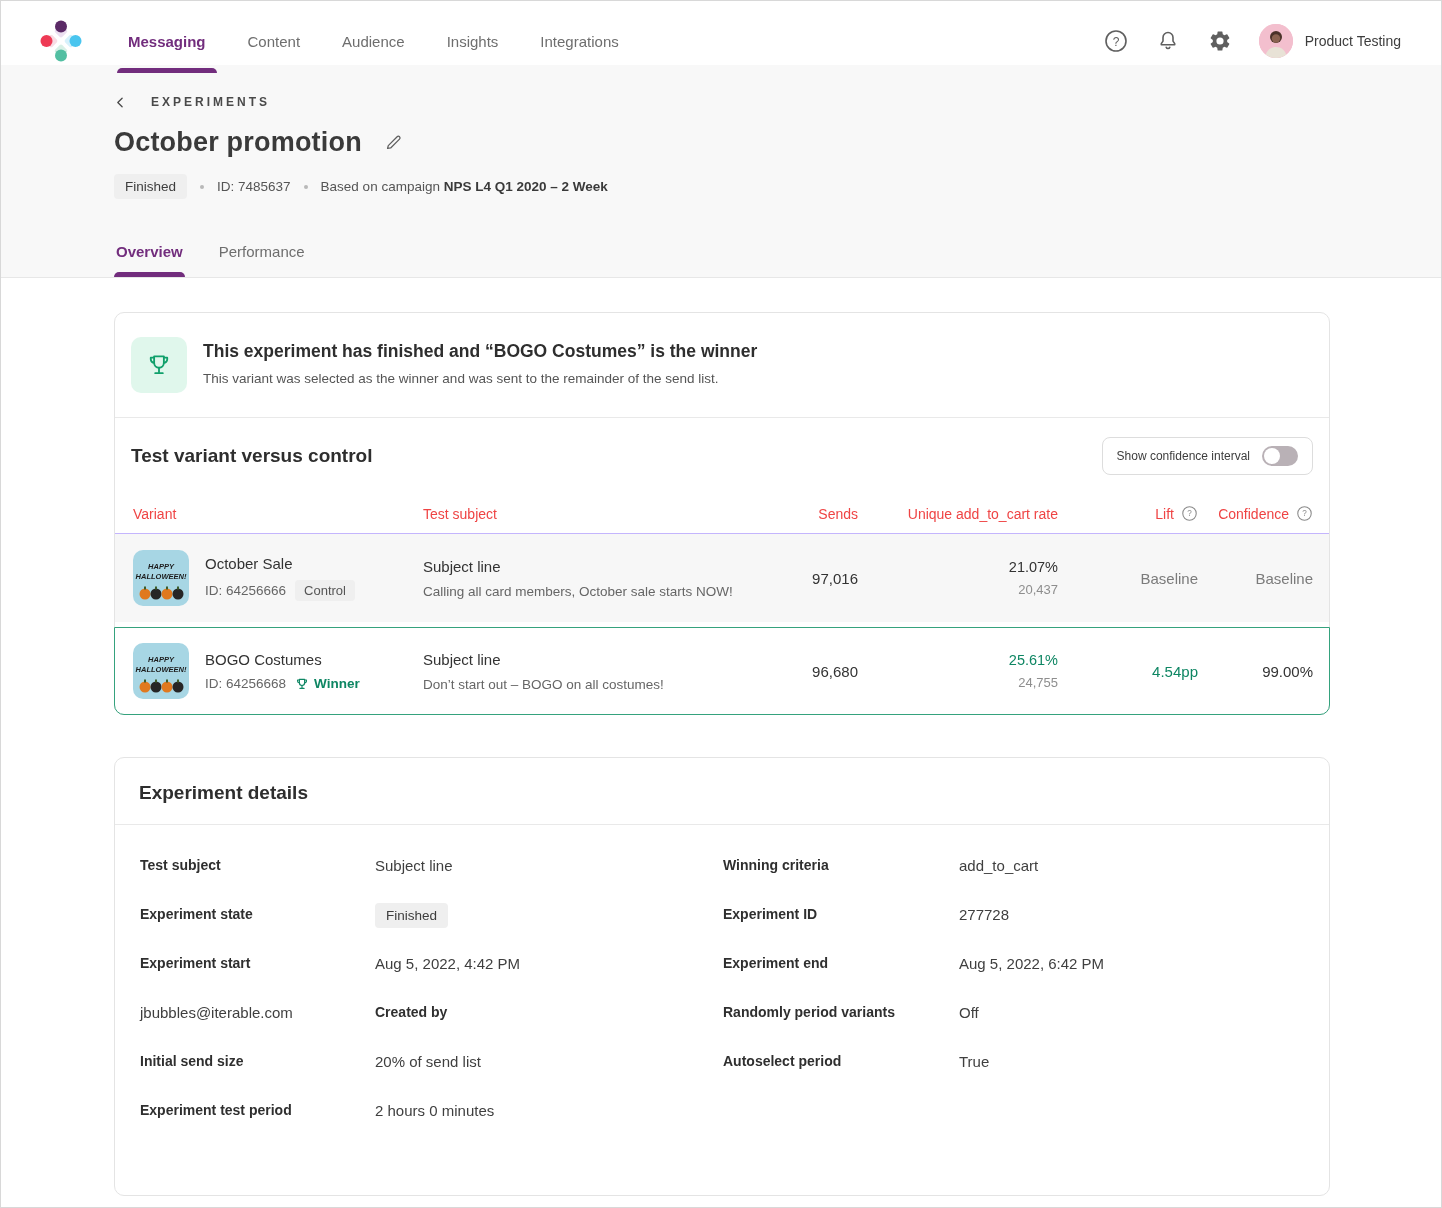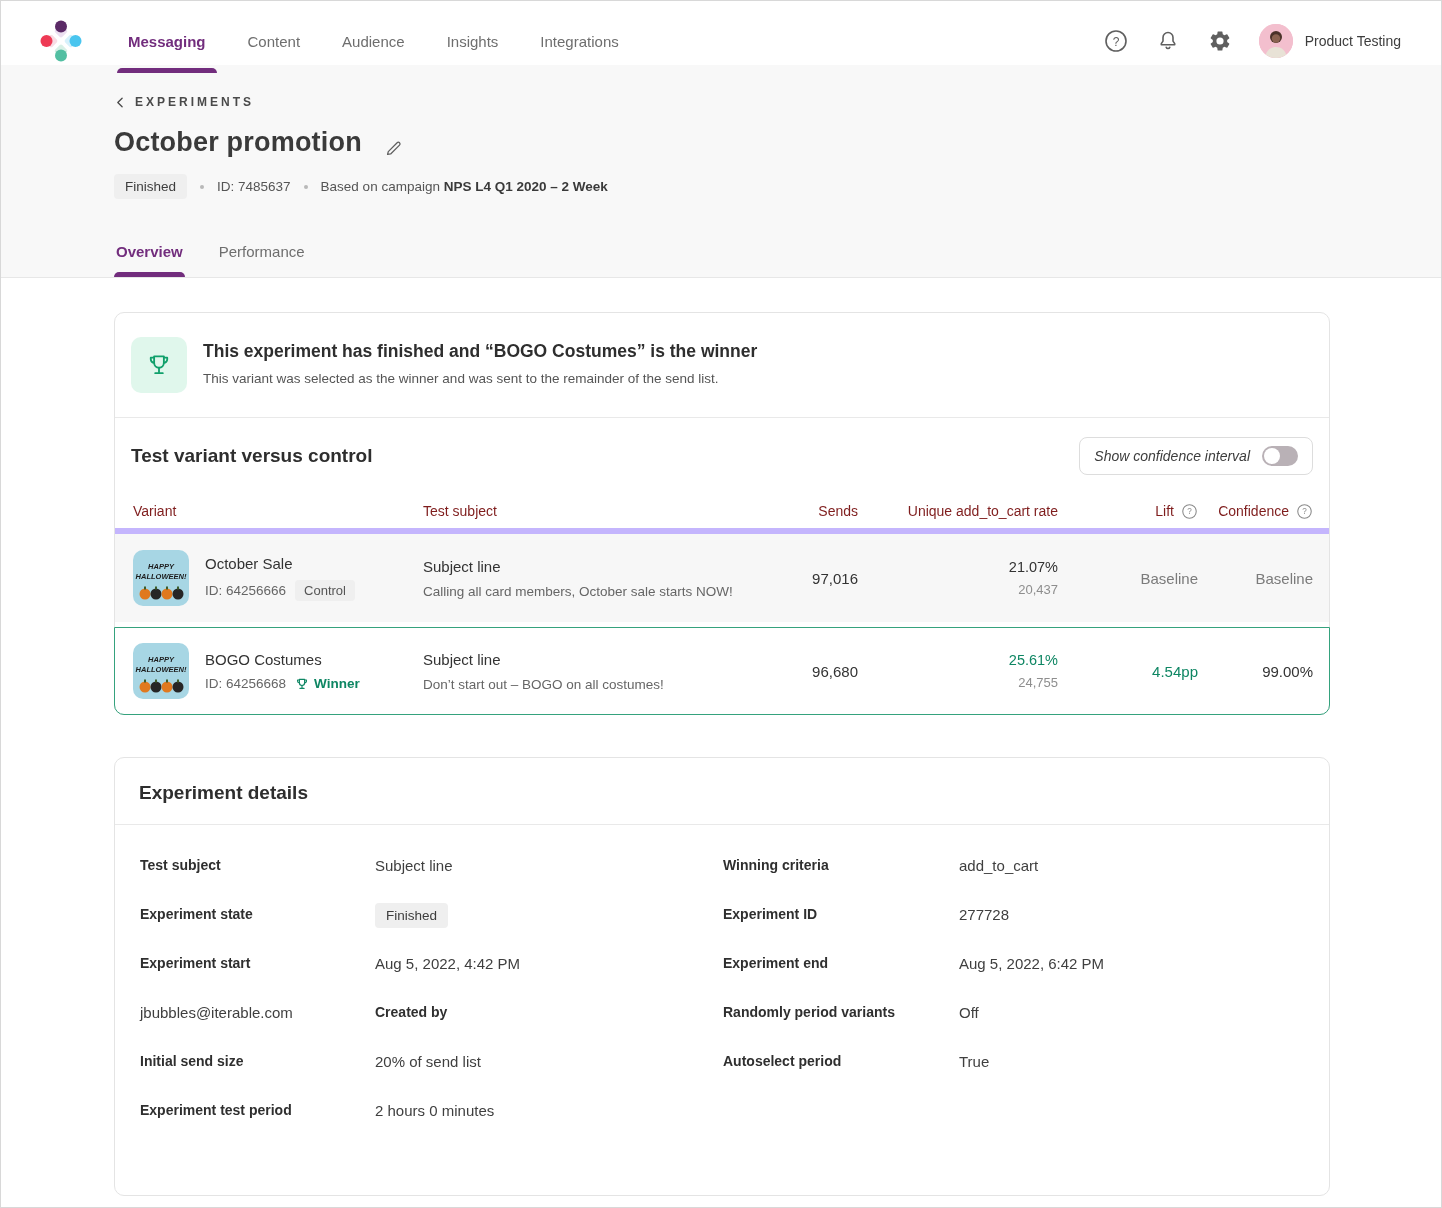--- a/index.html
+++ b/index.html
@@ -14,22 +14,22 @@
   .nav-item.active { color:#722d7d; font-weight:bold; }
   .nav-item.active::after { content:""; position:absolute; left:10px; right:10px; bottom:0; height:5px; background:#722d7d; border-radius:5px 5px 0 0; }
   .nav-right { margin-left:auto; display:flex; align-items:center; gap:26px; }
   .icon-btn { width:26px; height:26px; display:flex; align-items:center; justify-content:center; cursor:pointer; }
   .account { display:flex; align-items:center; gap:12px; cursor:pointer; }
   .avatar { width:34px; height:34px; border-radius:50%; background:#f3bfce; overflow:hidden; }
   .account-name { font-size:14px; color:#3d3d3d; }
 
   
   .header-band { background:#f8f8f8; border-bottom:1px solid #e7e7e7; padding:30px 0 0 113px; }
-  .breadcrumb { display:flex; align-items:center; gap:8px; color:#4a4a4a; font-size:12px; font-weight:bold; letter-spacing:3px; cursor:pointer; }
-  .page-title-row { display:flex; align-items:flex-end; gap:22px; margin-top:18px; }
+  .breadcrumb { display:flex; align-items:center; gap:24px; color:#4a4a4a; font-size:12px; font-weight:bold; letter-spacing:3px; cursor:pointer; }
+  .page-title-row { display:flex; align-items:center; gap:22px; margin-top:18px; }
   .page-title { font-size:27px; font-weight:bold; color:#3a3a3a; letter-spacing:.2px; }
   .meta-row { display:flex; align-items:center; gap:13px; margin-top:16px; font-size:13.5px; color:#555; }
   .badge { background:#efefef; color:#3d3d3d; padding:5px 11px; border-radius:4px; font-size:13.5px; }
   .dot { width:4px; height:4px; border-radius:50%; background:#b9b9b9; }
   .campaign b { color:#3a3a3a; }
   .tabs { display:flex; gap:32px; margin-top:30px; }
   .tab { position:relative; padding:14px 2px 17px; font-size:15px; color:#6e6e6e; cursor:pointer; }
   .tab.active { color:#722d7d; font-weight:bold; }
   .tab.active::after { content:""; position:absolute; left:0; right:0; bottom:0; height:5px; background:#722d7d; border-radius:5px 5px 0 0; }
 
@@ -40,27 +40,27 @@
   
   .banner { display:flex; align-items:flex-start; gap:16px; padding:24px 16px; border-bottom:1px solid #e9e9e9; }
   .banner-icon { width:56px; height:56px; border-radius:10px; background:#e0f7ec; display:flex; align-items:center; justify-content:center; flex:0 0 auto; }
   .banner-title { font-size:17.5px; font-weight:bold; color:#2e2e2e; margin-top:4px; }
   .banner-sub { font-size:13.5px; color:#555; margin-top:9px; }
 
   
   .section-head { display:flex; align-items:center; justify-content:space-between; padding:19px 16px; }
   .section-title { font-size:19px; font-weight:bold; color:#2e2e2e; }
   .toggle-btn { display:flex; align-items:center; gap:12px; border:1px solid #ddd; border-radius:8px; padding:8px 14px; cursor:pointer; background:#fff; }
-  .toggle-label { font-size:14px; color:#3d3d3d;font-style:italic; }
+  .toggle-label { font-size:12px; color:#3d3d3d; }
   .switch { width:36px; height:20px; border-radius:10px; background:#b9b1b6; position:relative; }
   .switch .knob { position:absolute; left:2px; top:2px; width:16px; height:16px; border-radius:50%; background:#fff; }
 
   
   .grid-row { display:grid; grid-template-columns:290px 360px 75px 200px 140px 115px; align-items:center; padding:0 18px; }
-  .thead { height:40px; border-bottom:6px solid #c4b5fd; font-size:14px; color:#7f1d1d; }
+  .thead { height:40px; border-bottom:1px solid #c4b5fd; font-size:14px; color:#ef4444; }
   .th { display:flex; align-items:center; gap:7px; }
   .t-right { justify-content:flex-end; text-align:right; }
   .row { min-height:88px; padding-top:14px; padding-bottom:14px; }
   .row.control { background:#f7f7f7; }
   .row.winner { border:1px solid #35a27d; border-radius:0 0 10px 10px; margin:5px -1px -1px; background:#fff; }
   .variant-cell { display:flex; align-items:center; gap:16px; }
   .thumb { width:56px; height:56px; border-radius:4px; flex:0 0 auto; }
   .variant-name { font-size:15px; color:#333; }
   .variant-id { display:flex; align-items:center; gap:9px; margin-top:8px; font-size:13.5px; color:#666; }
   .tag { background:#efefef; color:#555; font-size:13px; padding:3px 9px; border-radius:4px; }

